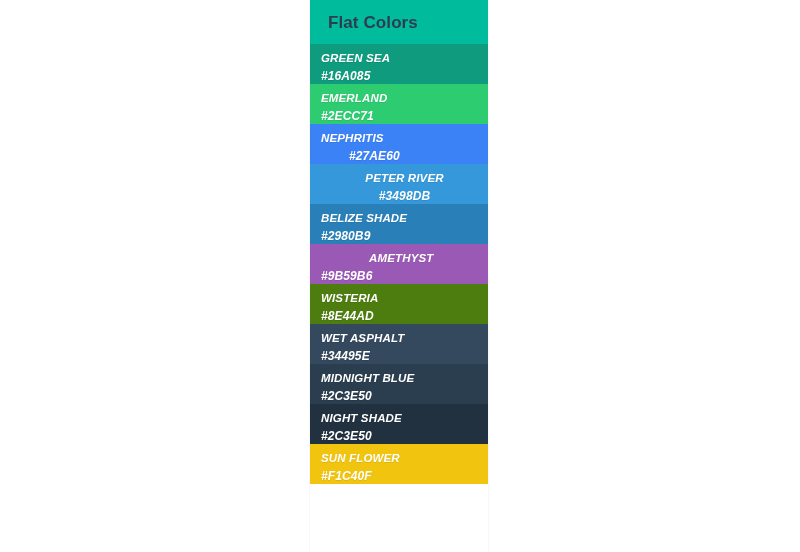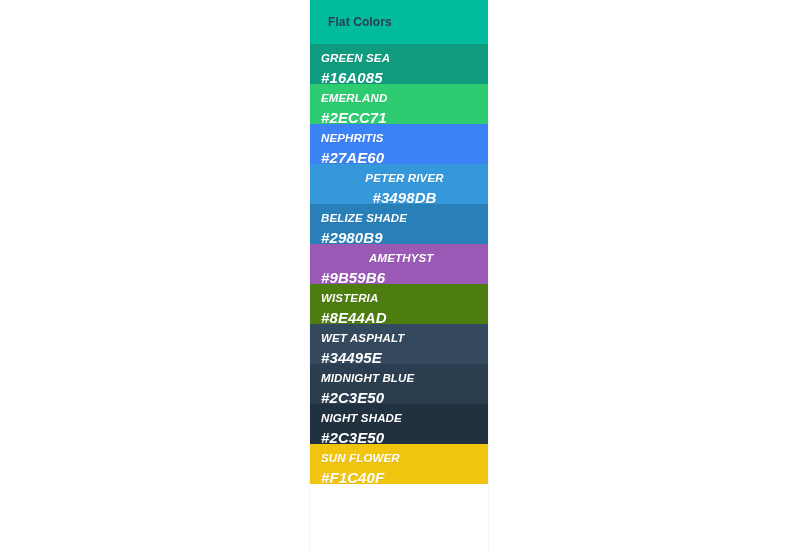--- a/index.html
+++ b/index.html
@@ -26,21 +26,21 @@
   }
 
   .palette-header {
     height: 44px;
     display: flex;
     align-items: center;
     padding: 0 0 0 18px;
     box-sizing: border-box;
   }
   .palette-header .header-title {
-    font-size: 12px;
+    font-size: 17px;
     font-weight: bold;
     letter-spacing: 0.1px;
     line-height: 1;
   }
 
   .swatch-row {
     height: 40px;
     box-sizing: border-box;
     padding: 7px 0 8px 11px;
     display: block;
@@ -52,21 +52,21 @@
     font-size: 11.5px;
     font-weight: bold;
     line-height: 1.35;
     letter-spacing: 0.15px;
     color: #ffffff;
     text-shadow: 0 1px 0 rgba(0,0,0,0.08);
     white-space: nowrap;
   }
   .swatch-hex {
     display: block;
-    font-size: 15px;
+    font-size: 12px;
     font-weight: bold;
     line-height: 1.5;
     letter-spacing: 0.1px;
     color: #ffffff;
     text-shadow: 0 1px 0 rgba(0,0,0,0.08);
     white-space: nowrap;
   }
 </style>
 </head>
 <body>
@@ -79,21 +79,21 @@
       <div class="swatch-row" style="background: rgb(14, 155, 126);">
         <span class="swatch-name" style="color: rgb(255, 255, 255);">GREEN SEA</span>
         <span class="swatch-hex" style="color: rgb(255, 255, 255);">#16A085</span>
       </div>
       <div class="swatch-row" style="background: rgb(46, 204, 113);">
         <span class="swatch-name" style="color: rgb(255, 255, 255);">EMERLAND</span>
         <span class="swatch-hex" style="color: rgb(255, 255, 255);">#2ECC71</span>
       </div>
       <div class="swatch-row" style="background: #3b82f6;">
         <span class="swatch-name" style="color: rgb(255, 255, 255);">NEPHRITIS</span>
-        <span class="swatch-hex" style="color: rgb(255, 255, 255);">#27AE60</span>
+        <span class="swatch-hex" style="color: rgb(255, 255, 255); margin-left: 28px;">#27AE60</span>
       </div>
       <div class="swatch-row" style="background: rgb(52, 152, 219); text-align: center;">
         <span class="swatch-name" style="color: rgb(255, 255, 255);">PETER RIVER</span>
         <span class="swatch-hex" style="color: rgb(255, 255, 255);">#3498DB</span>
       </div>
       <div class="swatch-row" style="background: rgb(41, 128, 185);">
         <span class="swatch-name" style="color: rgb(255, 255, 255);">BELIZE SHADE</span>
         <span class="swatch-hex" style="color: rgb(255, 255, 255);">#2980B9</span>
       </div>
       <div class="swatch-row" style="background: rgb(155, 89, 182);">

